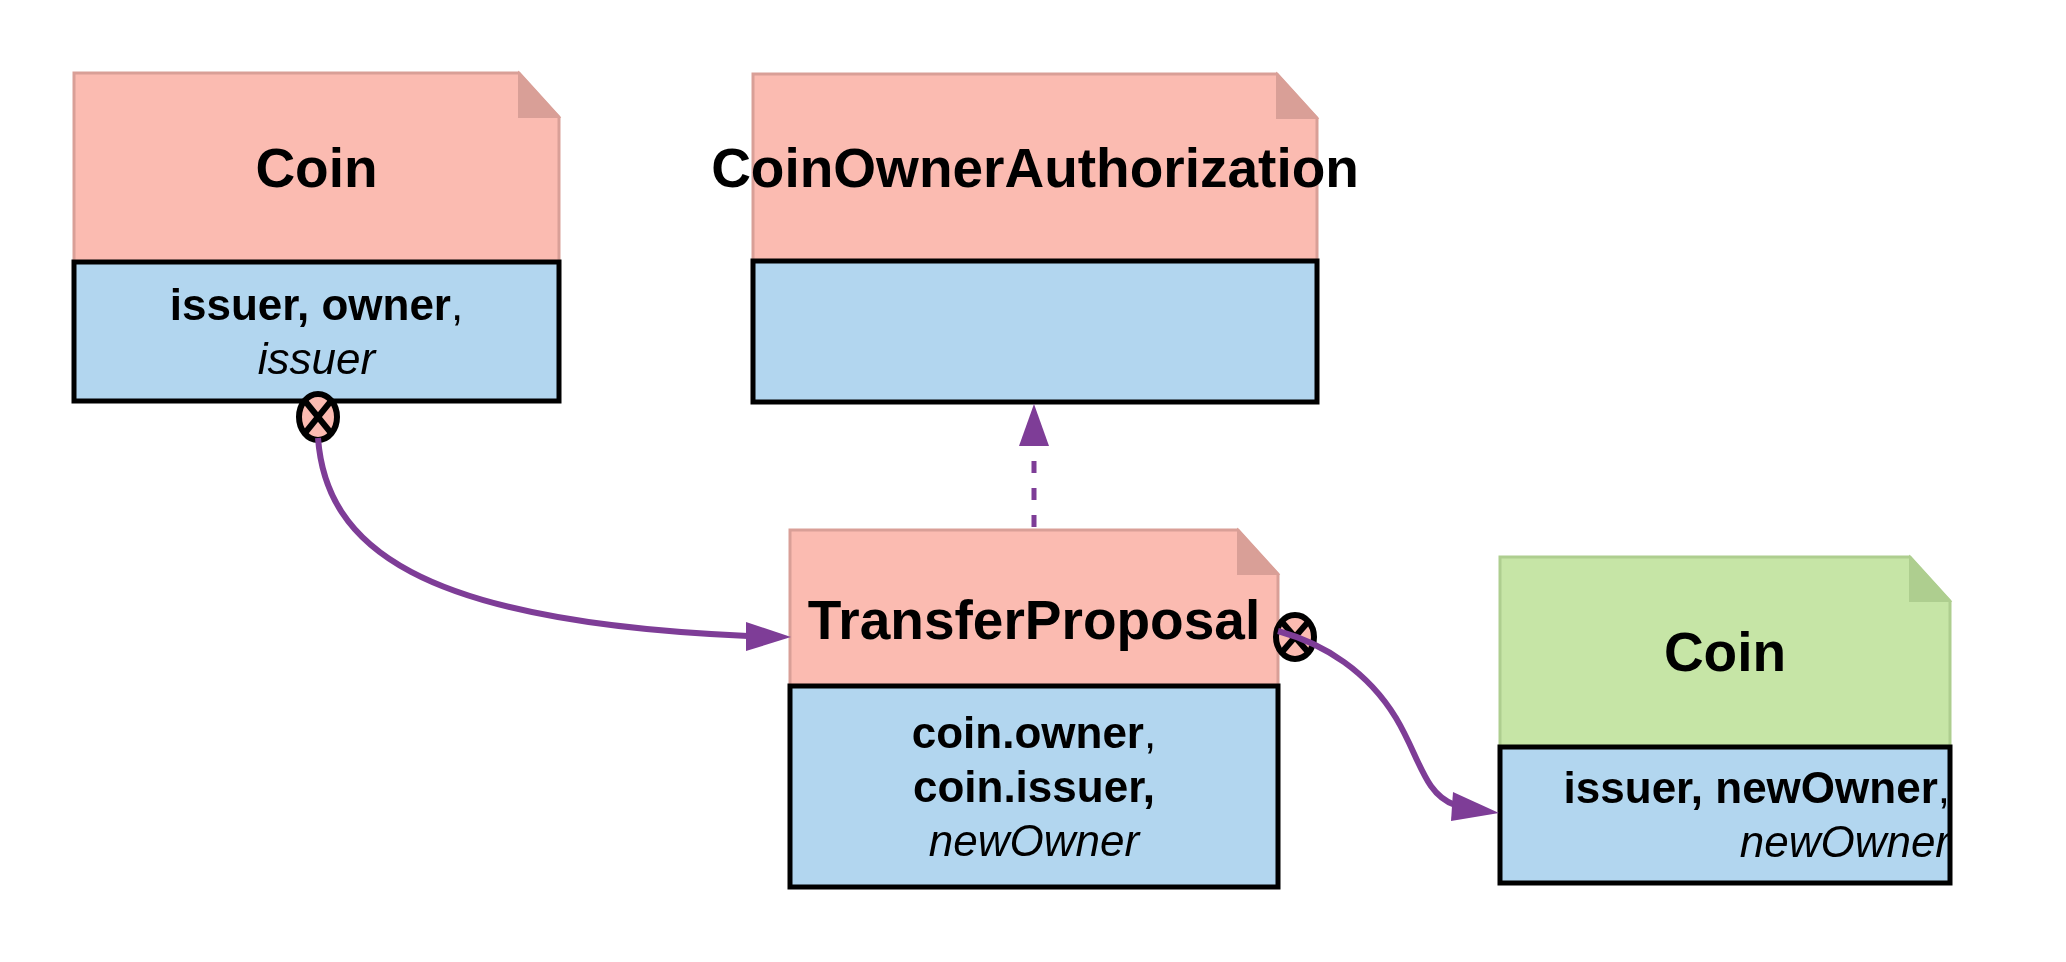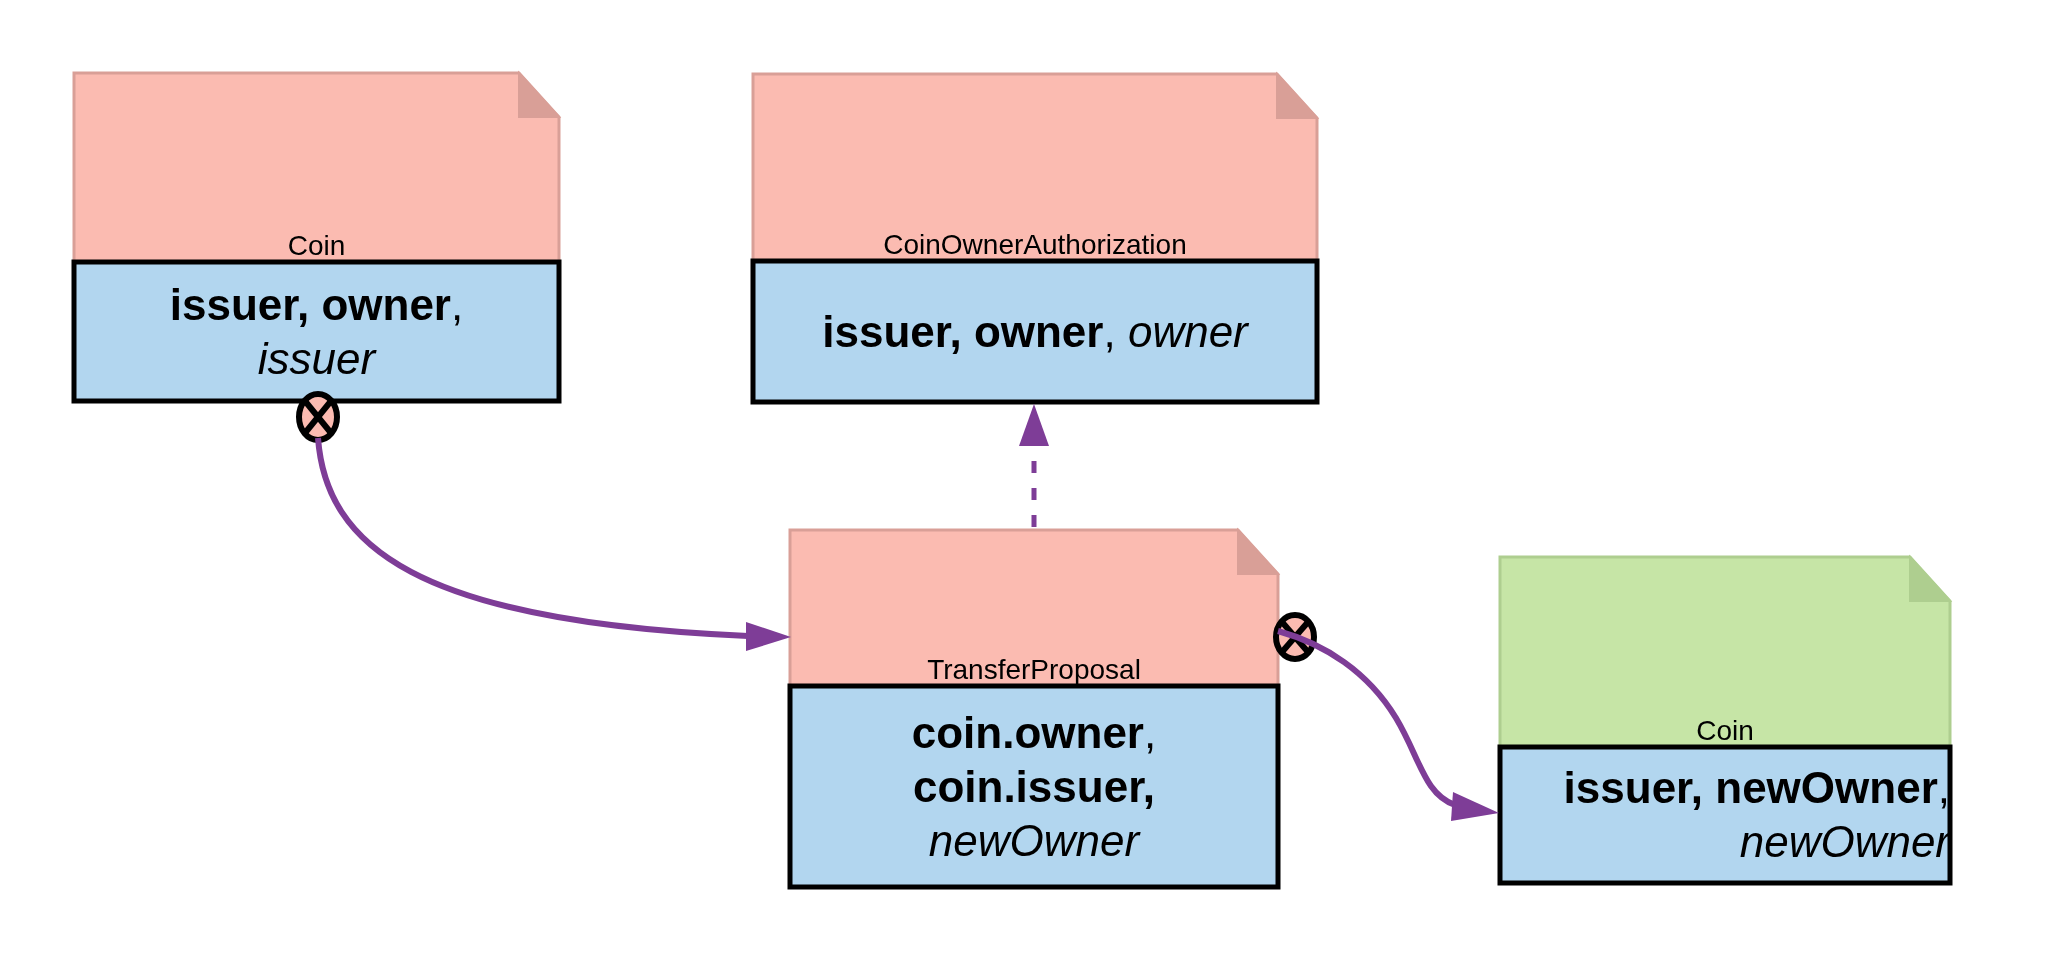--- a/index.html
+++ b/index.html
@@ -11,21 +11,21 @@
   html,body{margin:0;padding:0;background:var(--background);}
   #canvas{
     position:relative; width:2066px; height:962px;
     background:var(--background); overflow:hidden;
     font-family:"Liberation Sans", sans-serif; color:var(--text_black);
   }
   #shapes{position:absolute; left:0; top:0;}
   .overlay{position:absolute; display:flex; flex-direction:column;
            align-items:center; justify-content:center; text-align:center;
            box-sizing:border-box; pointer-events:none;}
-  .title{font-size:28px; font-weight:400;justify-content:flex-end;}
+  .title{font-size:55px; font-weight:700;}
   .title-low{padding-top:24px;}
   .bodytext{font-size:44px; line-height:54px;}
   .sig{font-weight:bold;}
   .sep{font-weight:400; font-style:normal;}
   .obs{font-style:italic; font-weight:400;}
 </style>
 </head>
 <body>
 
 <div id="canvas">
@@ -87,23 +87,20 @@
     <span>Coin</span>
   </div>
   <div class="overlay title" style="left:753px;top:74px;width:564px;height:187px;">
     <span>CoinOwnerAuthorization</span>
   </div>
 
   <div class="overlay bodytext" style="left:74px;top:262px;width:485px;height:139px;">
     <div><span class="sig">issuer, owner</span><span class="sep">,</span></div>
     <div><span class="obs">issuer</span></div>
   </div>
-  <div class="overlay bodytext" style="left:753px;top:261px;width:564px;height:141px;">
-    <div><span class="sig">issuer, owner</span><span class="sep">, </span><span class="obs">owner</span></div>
-  </div>
 
   <div class="overlay title title-low" style="left:790px;top:530px;width:488px;height:156px;">
     <span>TransferProposal</span>
   </div>
   <div class="overlay bodytext" style="left:790px;top:686px;width:488px;height:201px;">
     <div><span class="sig">coin.owner</span><span class="sep">,</span></div>
     <div><span class="sig">coin.issuer,</span></div>
     <div><span class="obs">newOwner</span></div>
   </div>
 

